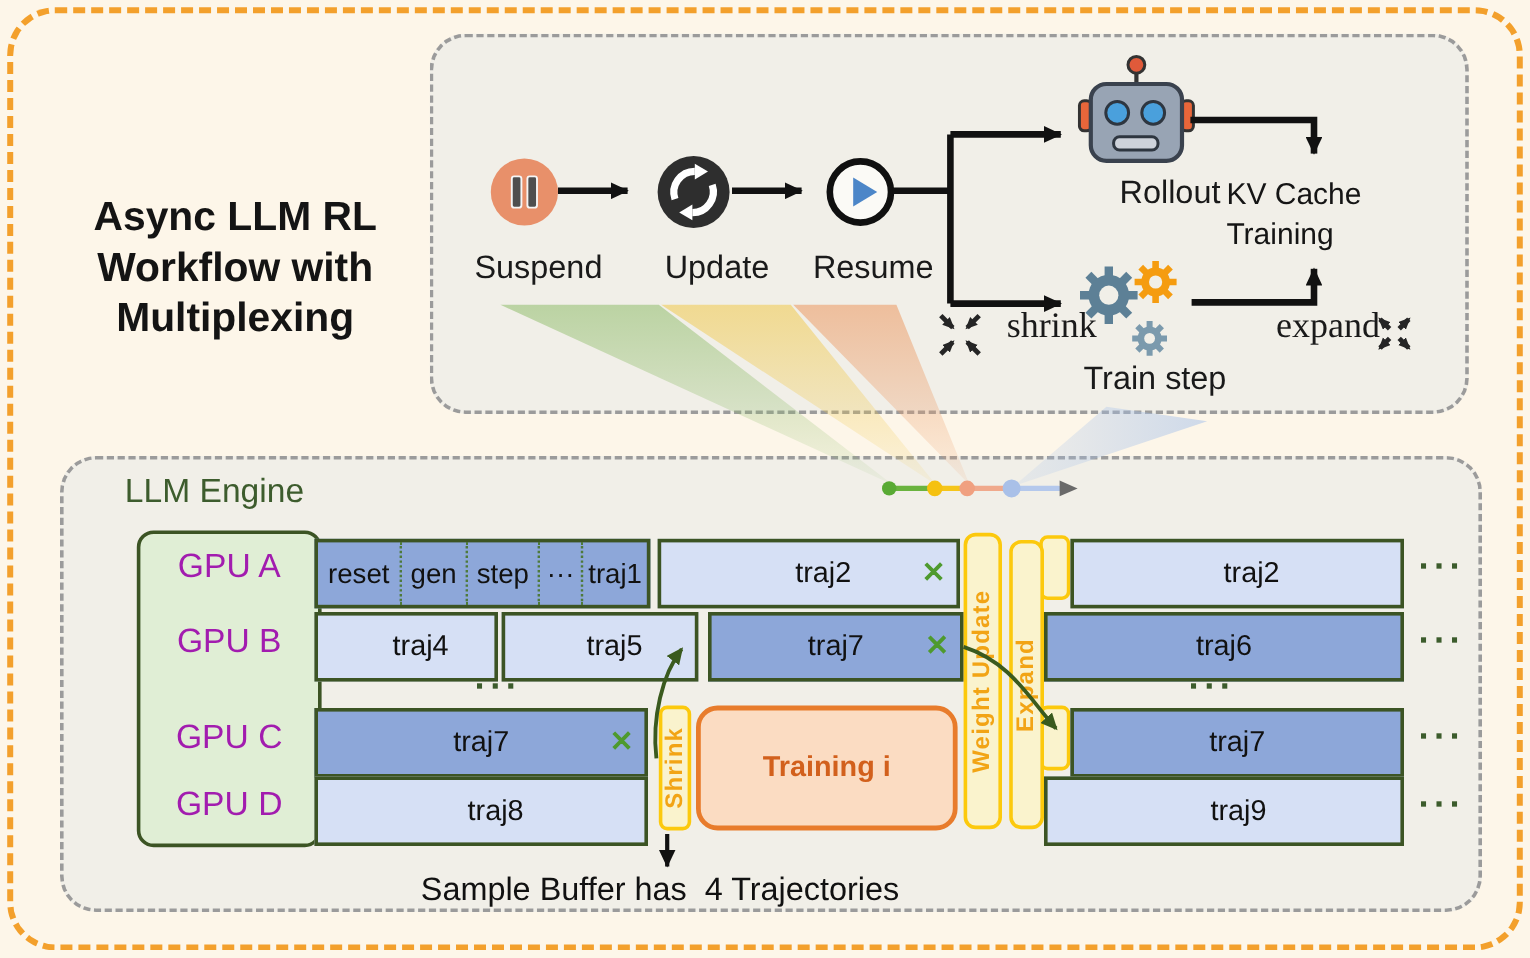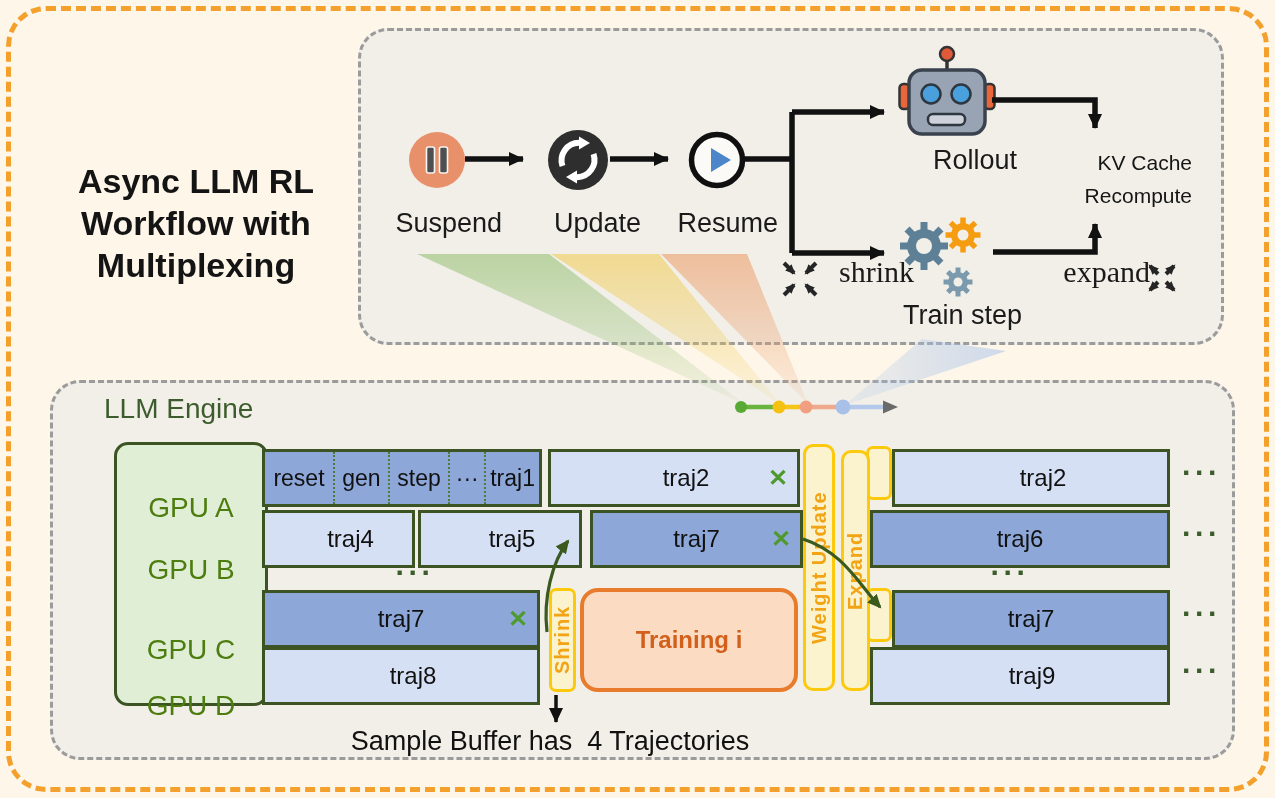--- a/index.html
+++ b/index.html
@@ -33,21 +33,21 @@
   .beams { z-index:1; }
   .overlay { z-index:3; }
   .icon-svg { position:absolute; z-index:2; }
 
   
   .engine-title { position:absolute; left:104px; top:393px; font-size:28px; color:#3d5c2d; z-index:2; }
   .gpu-box {
     position:absolute; left:114px; top:442px; width:148px; height:258px;
     background:#e0eed5; border:3px solid #3c5424; border-radius:14px; z-index:2;
   }
-  .gpu-label { position:absolute; left:114px; width:154px; text-align:center; font-size:28px; color:#4d7c0f; z-index:2;margin-top:36px; }
+  .gpu-label { position:absolute; left:114px; width:154px; text-align:center; font-size:28px; color:#a21caf; z-index:2; }
   .bar {
     position:absolute; height:58px; box-sizing:border-box;
     border:3px solid #3c5424; display:flex; align-items:center; justify-content:center;
     font-size:24px; color:#111; z-index:2;
   }
   .dark  { background:#8da7d9; }
   .light { background:#d6e0f5;padding-left:24px; }
   .segwrap { display:flex; width:100%; height:100%; align-items:stretch; }
   .seg { display:flex; align-items:center; justify-content:center; font-size:23px; }
   .seg + .seg { border-left:2.5px dotted #4e7a3a; }
@@ -66,21 +66,21 @@
   }
   .training-box {
     position:absolute; left:580px; top:588px; width:218px; height:104px;
     background:#fbdcc2; border:4px solid #e87c2c; border-radius:18px;
     box-sizing:border-box; display:flex; align-items:center; justify-content:center;
     font-size:24px; font-weight:600; color:#d2601c; z-index:2;
   }
   .rowdots { position:absolute; color:#3c5c2c; font-size:30px; font-weight:bold; letter-spacing:3px; z-index:2; }
   .middots { position:absolute; width:120px; text-align:center; color:#3c5c2c; font-size:30px; font-weight:bold; letter-spacing:3px; z-index:2; }
   .caption { position:absolute; left:332px; top:726px; width:436px; text-align:center; font-size:27px; color:#111; z-index:2; }
-  .kv-label { position:absolute; left:1022px; top:146px; width:170px; text-align:right; font-size:21px; line-height:33px; z-index:2; }
+  .kv-label { position:absolute; left:1022px; top:146px; width:170px; text-align:left; font-size:25px; line-height:33px; z-index:2; }
 </style>
 </head>
 <body>
 
 <div class="canvas">
 
   <div class="panel top-panel"></div>
   <div class="panel bottom-panel"></div>
   <div class="outer-border"></div>
 
@@ -157,21 +157,21 @@
     <rect x="86.5" y="40" width="10" height="25" rx="4" fill="#e8663a" stroke="#333" stroke-width="2.5"></rect>
     <rect x="11" y="26" width="76" height="64" rx="13" fill="#98a4b4" stroke="#3a424e" stroke-width="3.5"></rect>
     <circle cx="33" cy="50" r="9.5" fill="#4aa0dc" stroke="#2e3640" stroke-width="2.5"></circle>
     <circle cx="63" cy="50" r="9.5" fill="#4aa0dc" stroke="#2e3640" stroke-width="2.5"></circle>
     <rect x="30" y="70" width="37" height="11" rx="5" fill="#cdd2da" stroke="#2e3640" stroke-width="2.5"></rect>
   </svg>
   <div class="flow-label" style="left:893px;top:145px;width:124px">Rollout</div>
 
   <div class="kv-label">
     <div>KV Cache</div>
-    <div>Recompute</div>
+    <div>Training</div>
   </div>
 
   <svg class="icon-svg" style="left:888px;top:210px" width="110" height="95" viewBox="0 0 110 95">
     <g stroke="#5d8096" stroke-width="7">
       <line x1="49" y1="36" x2="60" y2="36"></line>
         <line x1="45.2" y1="45.2" x2="53" y2="53"></line>
       <line x1="36" y1="49" x2="36" y2="60"></line>
         <line x1="26.8" y1="45.2" x2="19" y2="53"></line>
       <line x1="23" y1="36" x2="12" y2="36"></line>
         <line x1="26.8" y1="26.8" x2="19" y2="19"></line>

